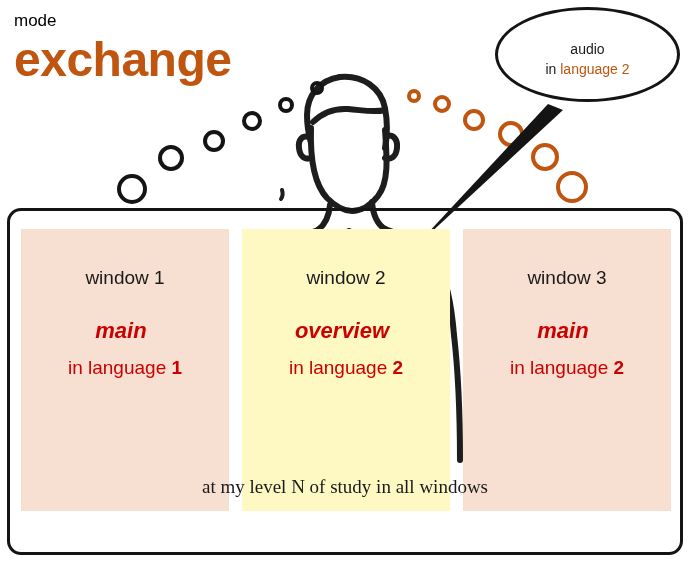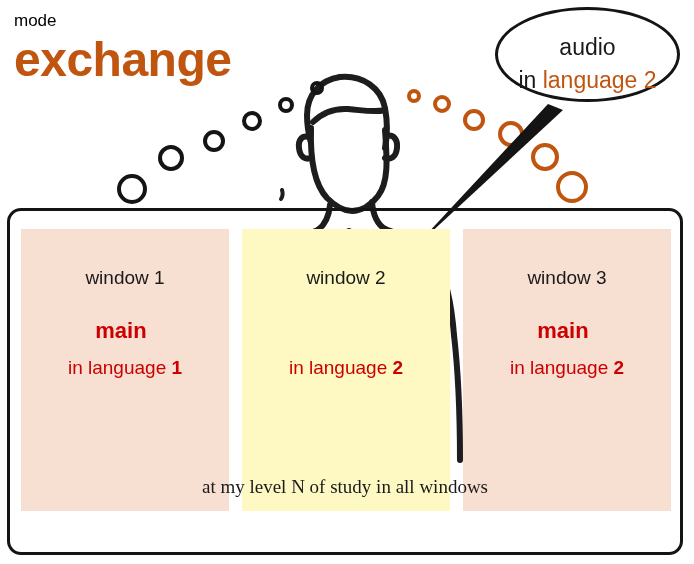--- a/index.html
+++ b/index.html
@@ -61,23 +61,23 @@
     inset: 0;
     border: 3px solid #141414;
     border-radius: 50%;
     background: #ffffff;
     box-sizing: border-box;
   }
   #speech-bubble .bubble-text {
     position: absolute;
     left: 0;
     right: 0;
-    top: 24px;
-    text-align: center;
-    font-size: 23px;
+    top: 32px;
+    text-align: center;
+    font-size: 14px;
     line-height: 1.45;
     color: #1a1a1a;
   }
   #speech-bubble .bubble-text .orange {
     color: #C0550F;
   }
 
   
   #windows-container {
     position: absolute;
@@ -120,20 +120,21 @@
   }
   .panel-mode {
     position: absolute;
     left: 0;
     right: 8px;
     top: 89px;
     text-align: center;
     font-size: 22px;
     font-weight: bold;
     color: #CC0000;
+    font-style: italic;
   }
   .panel-lang {
     position: absolute;
     left: 0;
     right: 0;
     top: 128px;
     text-align: center;
     font-size: 19px;
     color: #CC0000;
     white-space: nowrap;
@@ -233,20 +234,21 @@
   <div class="panels">
 
     <div class="panel peach">
       <div class="panel-title">window 1</div>
       <div class="panel-mode">main</div>
       <div class="panel-lang"><span>in language </span><b>1</b></div>
     </div>
 
     <div class="panel cyan">
       <div class="panel-title">window 2</div>
+      <div class="panel-mode">overview</div>
       <div class="panel-lang"><span>in language </span><b>2</b></div>
     </div>
 
     <div class="panel peach">
       <div class="panel-title">window 3</div>
       <div class="panel-mode">main</div>
       <div class="panel-lang"><span>in language </span><b>2</b></div>
     </div>
 
   </div>

